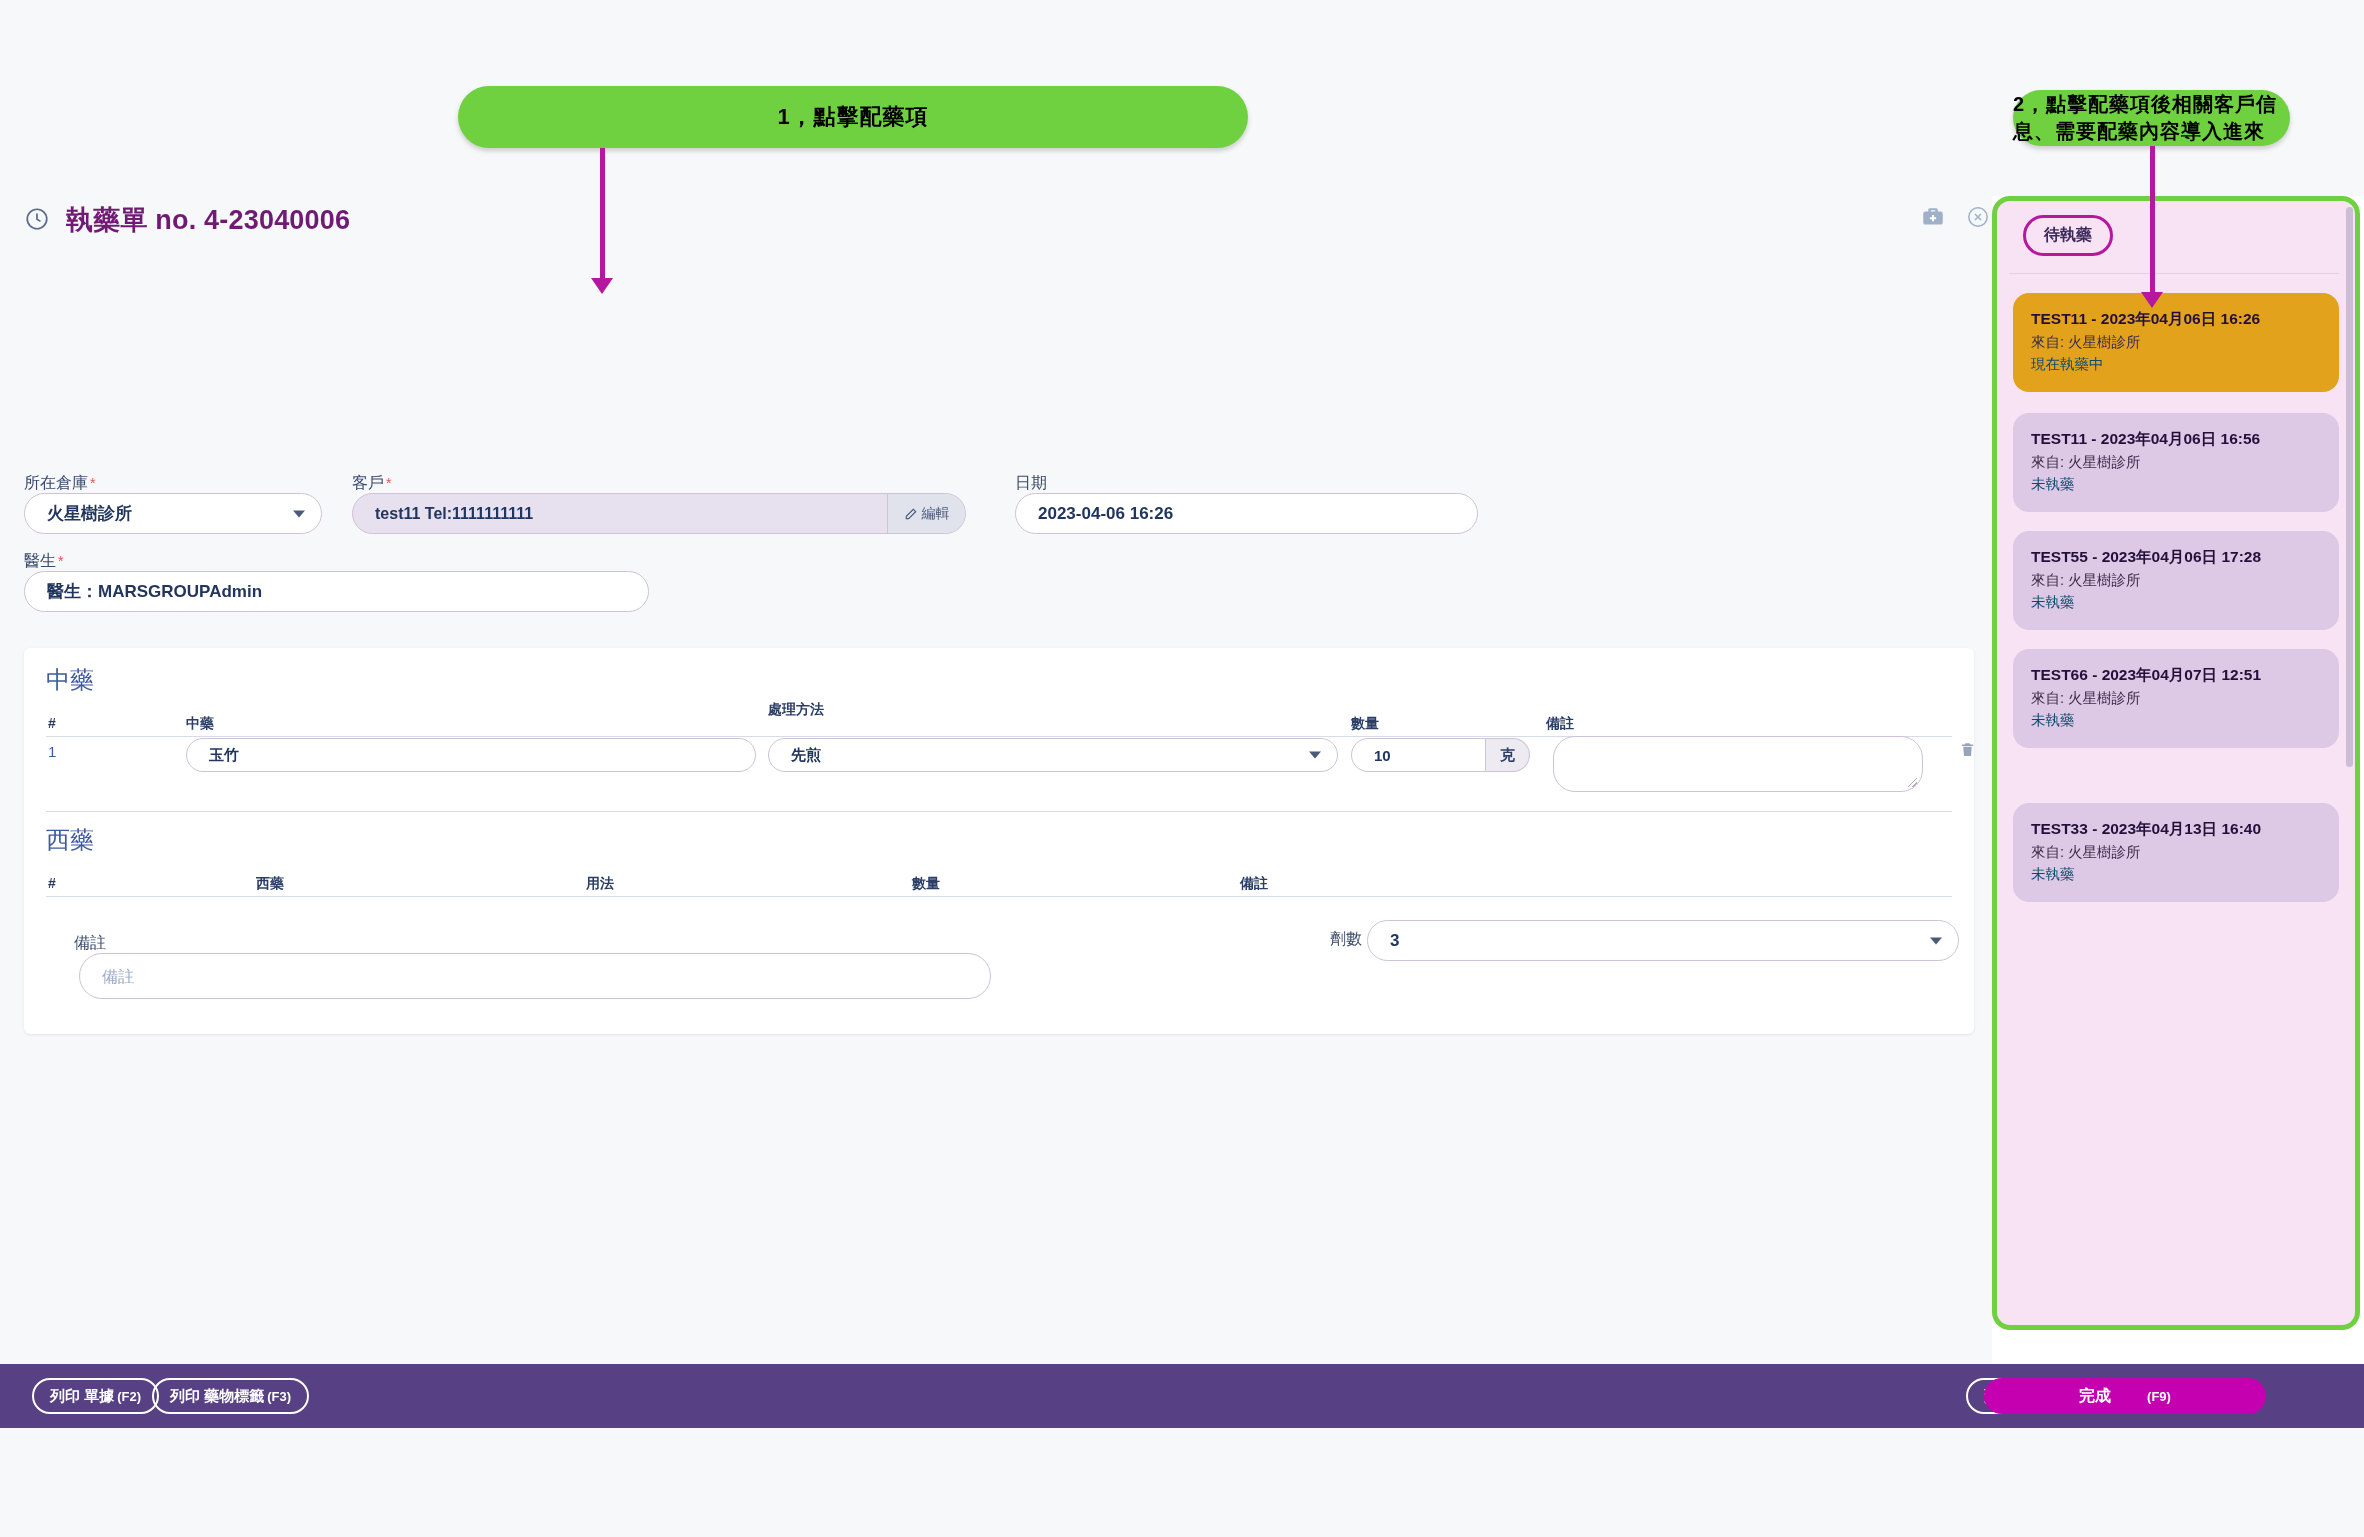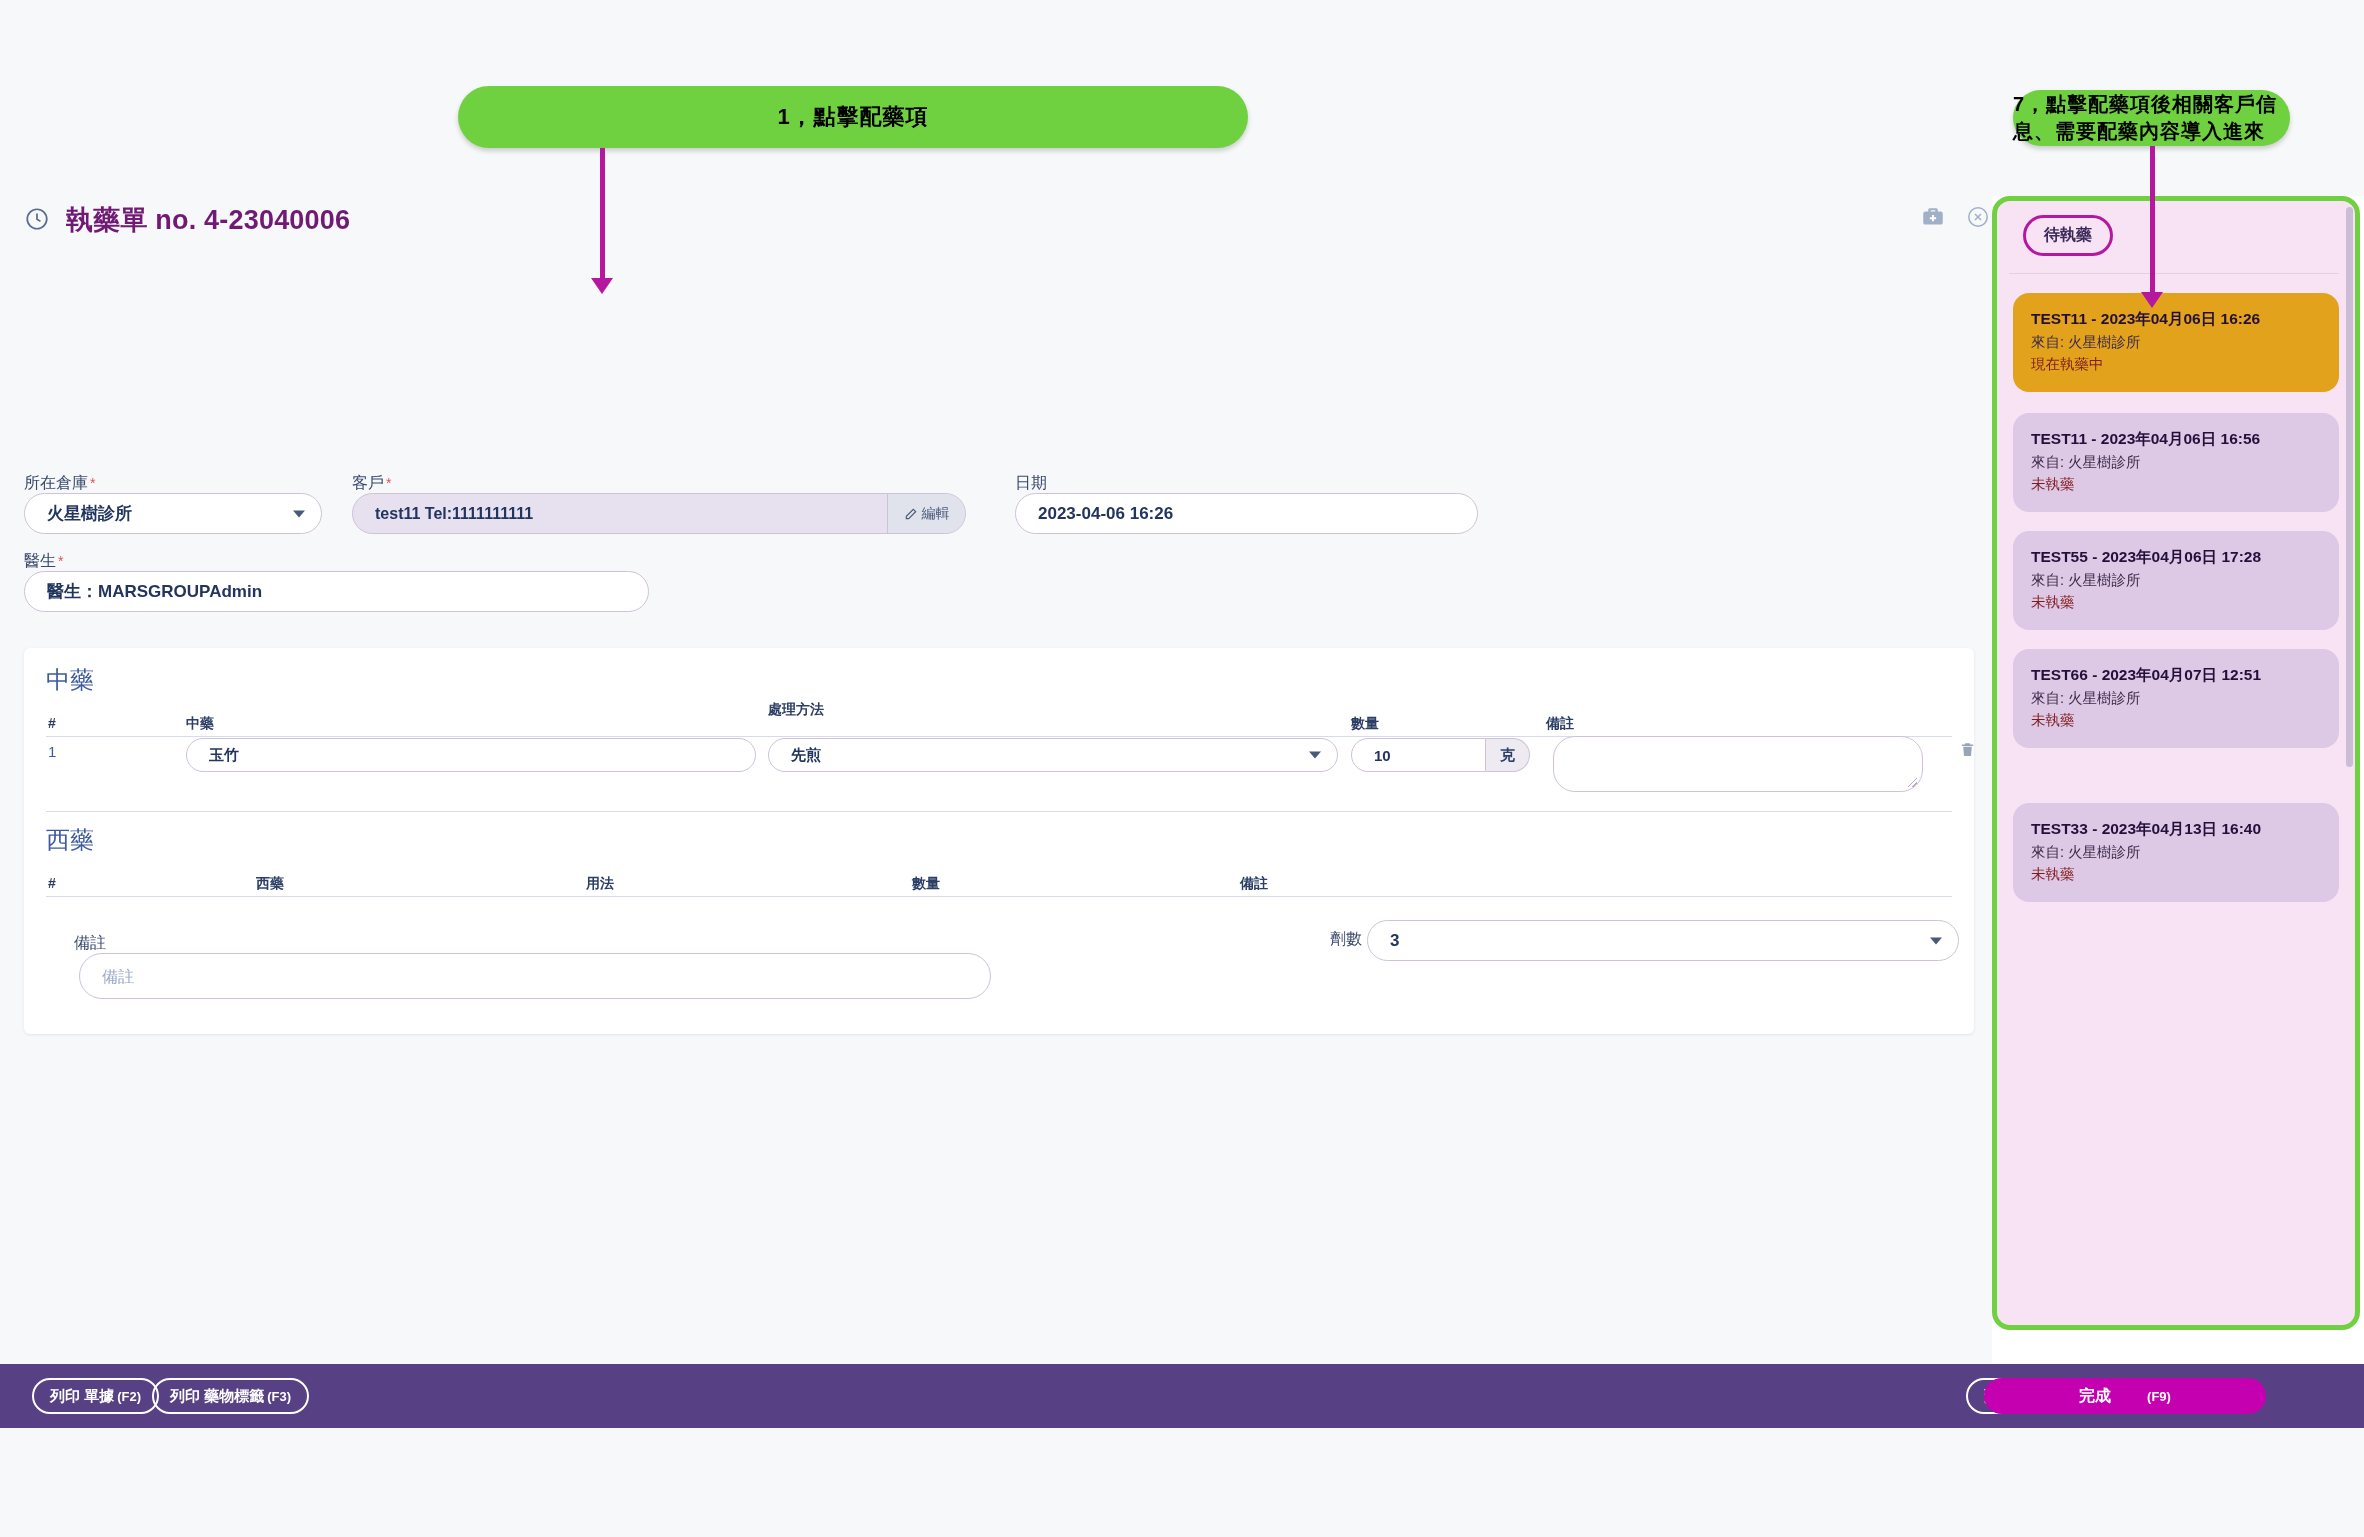--- a/index.html
+++ b/index.html
@@ -143,21 +143,21 @@
   }
   .wl-item {
     position: absolute; left: 16px; width: 326px;
     border-radius: 16px;
     padding: 14px 18px 16px 18px;
   }
   .wl-item.active { background: #e3a21b; }
   .wl-item.idle { background: #ddc8e6; }
   .wl-t1 { font-size: 15.5px; font-weight: bold; color: #23103a; line-height: 1.55; }
   .wl-t2 { font-size: 14.5px; color: #3b2a4a; line-height: 1.55; }
-  .wl-t3 { font-size: 14.5px; color: #7f1d1d; line-height: 1.55; }
+  .wl-t3 { font-size: 14.5px; color: #0c4a6e; line-height: 1.55; }
   .panel-scrollbar {
     position: absolute; right: 2px; top: 6px; width: 7px; height: 560px;
     background: #cdbcd6; border-radius: 4px;
   }
   .right-bottom-strip {
     position: absolute; left: 0; top: 1134px; width: 372px; height: 58px;
     background: #ffffff;
   }
 
   
@@ -384,21 +384,21 @@
     <div class="btn-ghost" style="left:1966px;">
       <span>預覽</span>
         <span class="fk">(F7)</span>
     </div>
     <div class="btn-primary" style="left:1984px; width:282px;gap:32px;">
       <span>完成</span>
         <span class="fk">(F9)</span>
     </div>
   </div>
 
-  <div class="callout c2">7，點擊配藥項後相關客戶信息、需要配藥內容導入進來</div>
+  <div class="callout c2">2，點擊配藥項後相關客戶信息、需要配藥內容導入進來</div>
   <div class="callout c1">1，點擊配藥項</div>
 
   <div class="arrow" style="left:600px; top:148px; height:134px;"></div>
   <div class="arrow-head" style="left:591px; top:278px;"></div>
 
   <div class="arrow" style="left:2150px; top:146px; height:150px;"></div>
   <div class="arrow-head" style="left:2141px; top:292px;"></div>
 
 </div>
 

